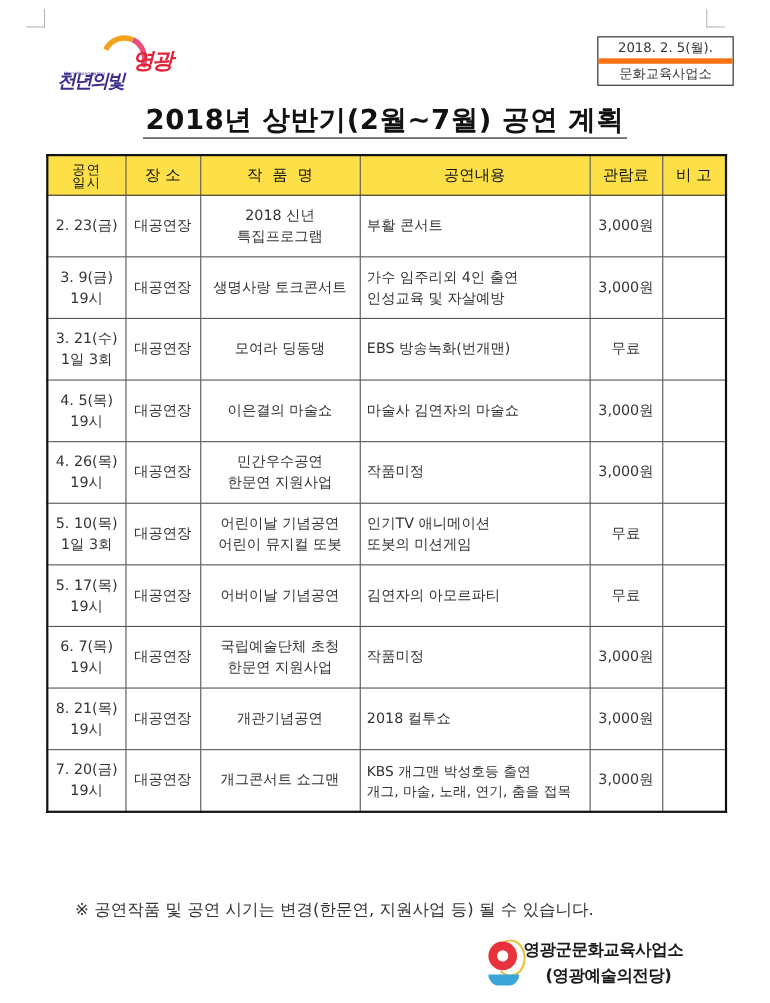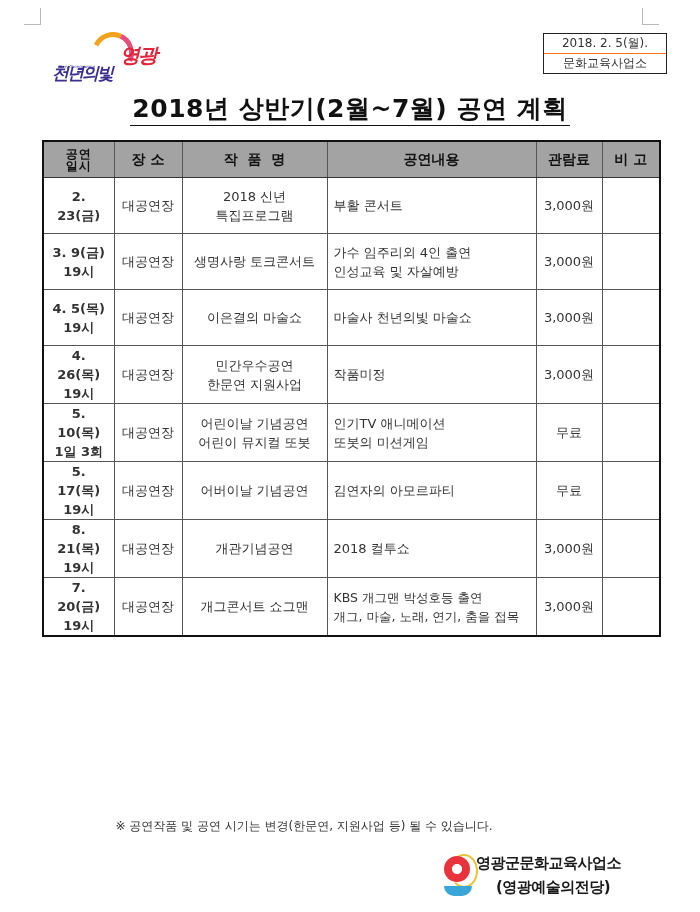--- a/index.html
+++ b/index.html
@@ -12,39 +12,39 @@
 
   .logo { position: absolute; left: 52px; top: 32px; width: 120px; height: 42px; }
   .logo .arc { position: absolute; left: 40px; top: 0px; width: 42px; height: 42px; border-radius: 50%;
                border: 5px solid transparent; border-top-color: #f3a21b; border-right-color: #e94e7a; transform: rotate(-20deg); box-sizing: border-box; }
   .logo .t1 { position: absolute; left: 0; top: 12px; font-size: 17px; font-weight: bold; color: #3a2f8f; letter-spacing: -2px; font-style: italic; margin-top: 18px; }
   .logo .t2 { position: absolute; left: 68px; top: 10px; font-size: 20px; font-weight: bold; color: #e2243a; letter-spacing: -2px; font-style: italic; }
   .logo .t3 { position: absolute; left: 6px; top: 32px; font-size: 4px; color: #3a2f8f; }
 
   .datebox { position: absolute; left: 527px; top: 33px; width: 122px; border: 1px solid #222; font-size: 12px; color: #333; margin-left: 16px; }
   .datebox div { height: 19px; line-height: 19px; text-align: center; }
-  .datebox div + div { border-top: 1px solid #f97316; }
+  .datebox div + div { border-top: 5px solid #f97316; }
 
   .title { position: absolute; left: 0; width: 700px; top: 92px; text-align: center; }
   .title span { font-size: 25px; font-weight: bold; color: #111; border-bottom: 1.5px solid #111; padding: 0 2px 2px; letter-spacing: 0.5px; }
 
   table.plan { position: absolute; left: 42px; top: 140px; width: 617px; border-collapse: collapse;
                border: 2px solid #111; table-layout: fixed; font-size: 13px; color: #333; }
-  table.plan th { background: #a3a3a3; font-weight: bold; font-size: 14px; color: #111; height: 35px;
+  table.plan th { background: #fde047; font-weight: normal; font-size: 14px; color: #111; height: 35px;
                   border: 1px solid #555; border-bottom: 1px solid #333; padding: 0; }
   table.plan th.date-h { font-size: 12px; line-height: 12px; letter-spacing: 1px; }
   table.plan td { border: 1px solid #555; height: 55px; padding: 0 6px; vertical-align: middle; line-height: 19px; }
-  td.c-date { text-align: center; padding: 0 2px; white-space: pre-line; font-weight: bold; }
+  td.c-date { text-align: center; padding: 0 2px; white-space: pre-line; }
   td.c-place { text-align: center; padding: 0 2px; }
   td.c-work { text-align: center; white-space: pre-line; margin-top: 45px; }
   td.c-content { text-align: left; white-space: pre-line; }
   td.c-fee { text-align: center; padding: 0 2px; }
   td.c-note { }
 
-  .footnote { position: absolute; left: 0; width: 608px; top: 818px; text-align: center; font-size: 12px; color: #333; }
+  .footnote { position: absolute; left: 0; width: 608px; top: 818px; text-align: center; font-size: 15px; color: #333; }
 
   .org { position: absolute; left: 444px; top: 852px; width: 210px; height: 50px; }
   .org .emblem { position: absolute; left: 0; top: 4px; width: 26px; height: 26px; border-radius: 50%;
                  background: radial-gradient(circle, #fff 0 25%, #e8323c 30% 100%); }
   .org .ring { position: absolute; left: 6px; top: 2px; width: 28px; height: 34px; border-radius: 50%; border: 2px solid #e9c33a; border-left-color: transparent; box-sizing: border-box; }
   .org .wave { position: absolute; left: 0; top: 34px; width: 28px; height: 10px; border-radius: 0 0 14px 14px; background: #3aa6d8; }
   .org .n1 { position: absolute; left: 32px; top: 2px; font-size: 15px; font-weight: bold; color: #1a1a1a; letter-spacing: -0.5px; }
   .org .n2 { position: absolute; left: 52px; top: 26px; font-size: 15px; font-weight: bold; color: #1a1a1a; letter-spacing: -0.5px; }
 </style>
 </head>
@@ -103,25 +103,34 @@
       <td class="c-date">3. 9(금)
 19시</td>
       <td class="c-place">대공연장</td>
       <td class="c-work">생명사랑 토크콘서트</td>
       <td class="c-content">가수 임주리외 4인 출연
 인성교육 및 자살예방</td>
       <td class="c-fee">3,000원</td>
       <td class="c-note"></td>
     </tr>
     <tr>
+      <td class="c-date">3. 21(수)
+1일 3회</td>
+      <td class="c-place">대공연장</td>
+      <td class="c-work">모여라 딩동댕</td>
+      <td class="c-content">EBS 방송녹화(번개맨)</td>
+      <td class="c-fee">무료</td>
+      <td class="c-note"></td>
+    </tr>
+    <tr>
       <td class="c-date">4. 5(목)
 19시</td>
       <td class="c-place">대공연장</td>
       <td class="c-work">이은결의 마술쇼</td>
-      <td class="c-content">마술사 천년의빛 마술쇼</td>
+      <td class="c-content">마술사 김연자의 마술쇼</td>
       <td class="c-fee">3,000원</td>
       <td class="c-note"></td>
     </tr>
     <tr>
       <td class="c-date">4. 26(목)
 19시</td>
       <td class="c-place">대공연장</td>
       <td class="c-work">민간우수공연
 한문연 지원사업</td>
       <td class="c-content">작품미정</td>
@@ -139,20 +148,30 @@
       <td class="c-fee">무료</td>
       <td class="c-note"></td>
     </tr>
     <tr>
       <td class="c-date">5. 17(목)
 19시</td>
       <td class="c-place">대공연장</td>
       <td class="c-work">어버이날 기념공연</td>
       <td class="c-content">김연자의 아모르파티</td>
       <td class="c-fee">무료</td>
+      <td class="c-note"></td>
+    </tr>
+    <tr>
+      <td class="c-date">6. 7(목)
+19시</td>
+      <td class="c-place">대공연장</td>
+      <td class="c-work">국립예술단체 초청
+한문연 지원사업</td>
+      <td class="c-content">작품미정</td>
+      <td class="c-fee">3,000원</td>
       <td class="c-note"></td>
     </tr>
     <tr>
       <td class="c-date">8. 21(목)
 19시</td>
       <td class="c-place">대공연장</td>
       <td class="c-work">개관기념공연</td>
       <td class="c-content">2018 컬투쇼</td>
       <td class="c-fee">3,000원</td>
       <td class="c-note"></td>

